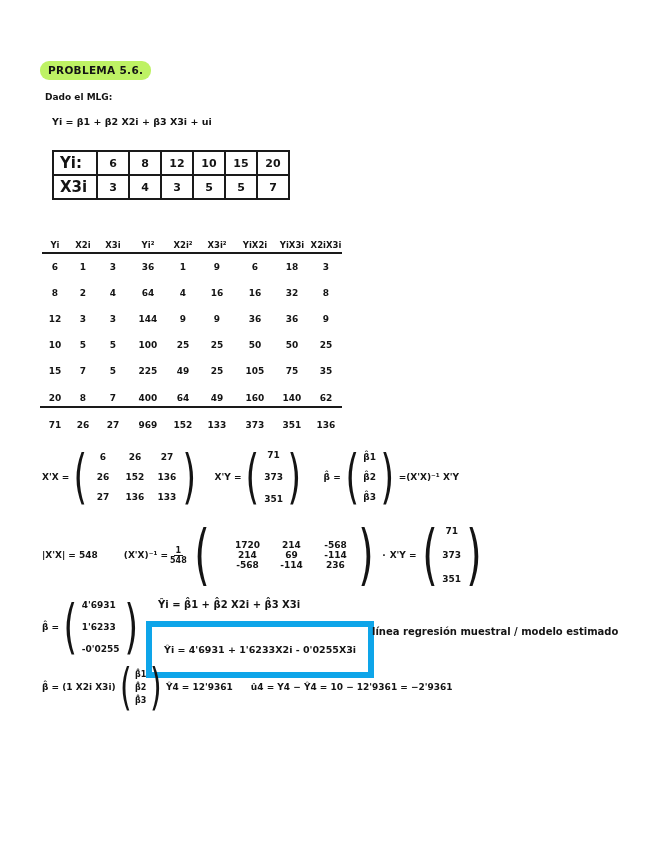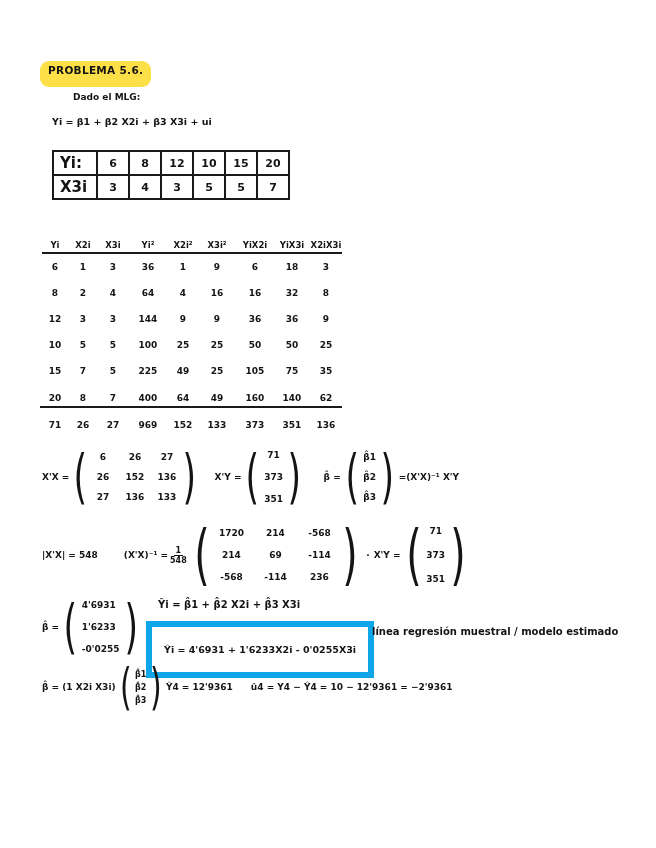--- a/index.html
+++ b/index.html
@@ -1,21 +1,21 @@
 <!DOCTYPE html>
 <html><head>
 <meta charset="utf-8">
 <style>
   html,body{margin:0;padding:0;background:#ffffff;}
   body{width:656px;height:848px;position:relative;overflow:hidden;
        font-family:"DejaVu Sans",sans-serif;color:#141414;font-weight:bold;}
   .abs{position:absolute;white-space:nowrap;}
-  .title{left:40px;top:61px;height:26px;line-height:18px;padding:0 8px;font-size:10.5px;
-         background:#fde047;border-radius:9px;letter-spacing:0.3px;}
-  .intro{left:45px;top:92px;font-size:9px;margin-left:28px;}
+  .title{left:40px;top:61px;height:19px;line-height:18px;padding:0 8px;font-size:10.5px;
+         background:#bef264;border-radius:9px;letter-spacing:0.3px;}
+  .intro{left:45px;top:92px;font-size:9px;}
   .model{left:52px;top:116px;font-size:9.5px;}
   
   table.grid{position:absolute;left:52px;top:150px;border-collapse:collapse;}
   table.grid td{border:2px solid #1a1a1a;height:22px;text-align:center;font-size:11px;padding:0 6px;}
   table.grid td.lbl{font-size:15px;width:30px;text-align:left;}
   table.grid td.v{width:18px;}
   
   .calc{position:absolute;left:42px;top:240px;width:300px;}
   .calc .hdr{display:flex;font-size:8.5px;border-bottom:2px solid #1a1a1a;padding-bottom:2px;}
   .calc .row{display:flex;font-size:9px;height:26px;align-items:center;}
@@ -201,21 +201,21 @@
 <div class="abs eqline" style="left:42px;top:522px;">
   <span>|X'X| = 548</span>
   <span style="width:26px;display:inline-block"></span>
   <span>(X'X)⁻¹ =</span>
   <span class="frac">
     <span class="num">1</span>
     <span>548</span>
   </span>
   <span class="mat">
     <span class="paren big">(</span>
-    <div class="mgrid" style="grid-template-columns:repeat(3,34px);row-gap:12px;">
+    <div class="mgrid" style="grid-template-columns:repeat(3,34px);row-gap:0;margin-left:16px;">
       <span>1720</span>
       <span>214</span>
       <span>-568</span>
       <span>214</span>
       <span>69</span>
       <span>-114</span>
       <span>-568</span>
       <span>-114</span>
       <span>236</span>
     </div>

